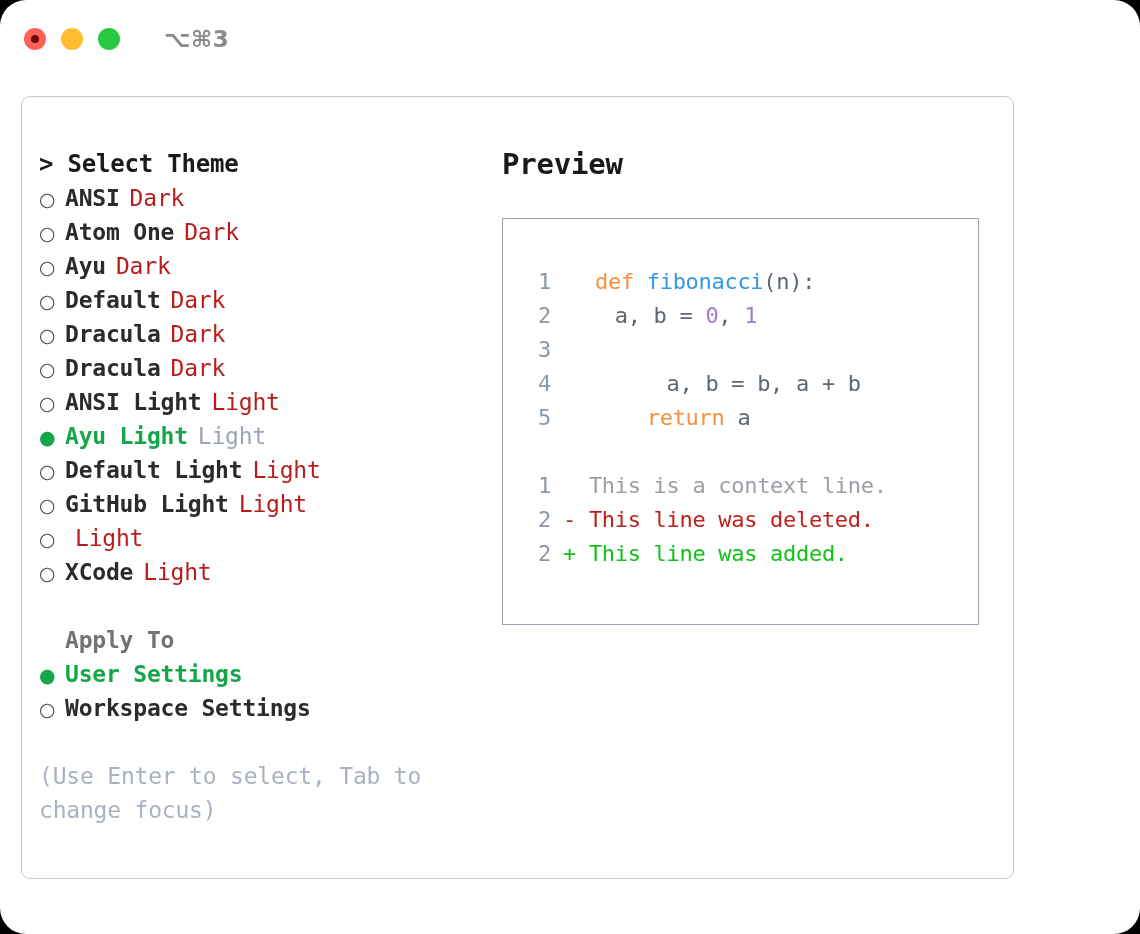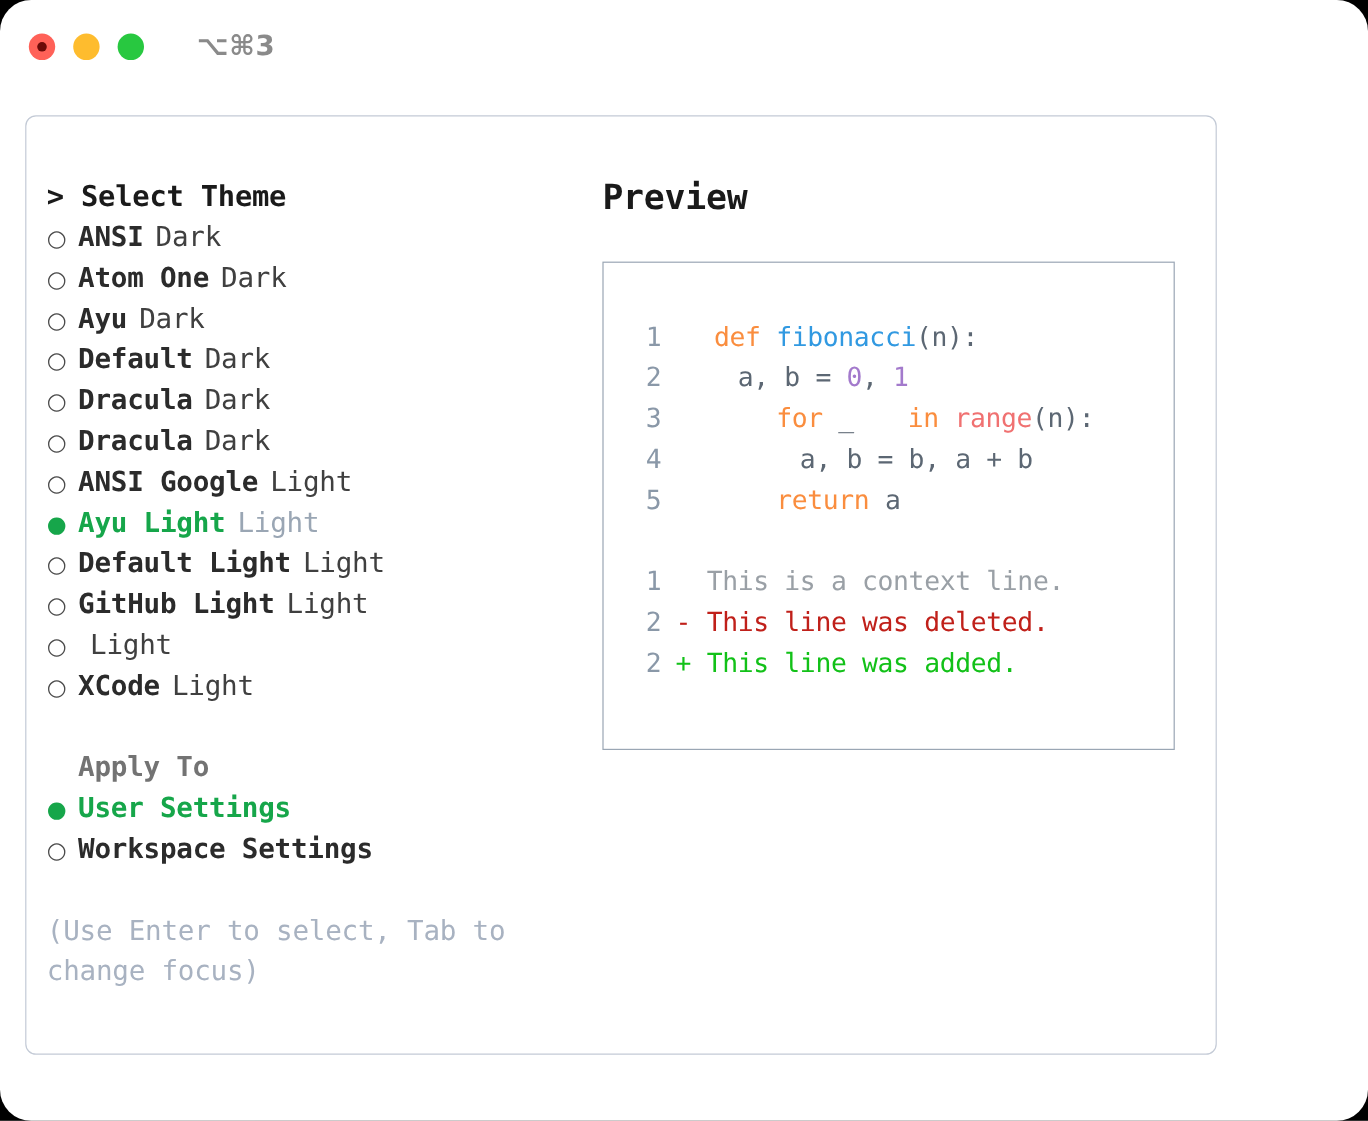--- a/index.html
+++ b/index.html
@@ -132,21 +132,21 @@
   }
   .marker.sel { color: #16a64a; }
 
   .row .name {
     font-weight: 700;
     color: #2b2b2b;
   }
   .row.selected .name { color: #16a64a; font-weight: 700; }
 
   .row .variant {
-    color: #404040;
+    color: #b91c1c;
     font-weight: 400;
     margin-left: 10px;
   }
   .row.selected .variant { color: #9aa6b4; }
 
   
   .section-gap { height: 34px; }
 
   .apply-title {
     font-size: 23px;
@@ -240,21 +240,21 @@
 
         <div class="list-header">&gt; Select Theme</div>
 
         <div id="theme-rows">
             <div class="row"><span class="marker">○</span><span class="name">ANSI</span><span class="variant">Dark</span></div>
             <div class="row"><span class="marker">○</span><span class="name">Atom One</span><span class="variant">Dark</span></div>
             <div class="row"><span class="marker">○</span><span class="name">Ayu</span><span class="variant">Dark</span></div>
             <div class="row"><span class="marker">○</span><span class="name">Default</span><span class="variant">Dark</span></div>
             <div class="row"><span class="marker">○</span><span class="name">Dracula</span><span class="variant">Dark</span></div>
             <div class="row"><span class="marker">○</span><span class="name">Dracula</span><span class="variant">Dark</span></div>
-            <div class="row"><span class="marker">○</span><span class="name">ANSI Google</span><span class="variant">Light</span></div>
+            <div class="row"><span class="marker">○</span><span class="name">ANSI Light</span><span class="variant">Light</span></div>
             <div class="row selected"><span class="marker sel">●</span><span class="name">Ayu Light</span><span class="variant">Light</span></div>
             <div class="row"><span class="marker">○</span><span class="name">Default Light</span><span class="variant">Light</span></div>
             <div class="row"><span class="marker">○</span><span class="name">GitHub Light</span><span class="variant">Light</span></div>
             <div class="row"><span class="marker">○</span><span class="variant">Light</span></div>
             <div class="row"><span class="marker">○</span><span class="name">XCode</span><span class="variant">Light</span></div>
           </div>
 
         <div class="section-gap"></div>
 
         <div class="apply-title">Apply To</div>
@@ -267,21 +267,21 @@
         <div class="hint">(Use Enter to select, Tab to change focus)</div>
       </div>
 
       <div class="right-pane">
         <div class="preview-title">Preview</div>
 
         <div class="preview-box">
           <div id="code-block">
               <div class="code-line"><span class="lineno">1</span><span><span class="t-kw">def </span><span class="t-fn">fibonacci</span><span class="t-punct">(n):</span></span></div>
               <div class="code-line"><span class="lineno">2</span><span><span class="t-plain">    a, b = </span><span class="t-num">0</span><span class="t-plain">, </span><span class="t-num">1</span></span></div>
-              <div class="code-line"><span class="lineno">3</span><span><span class="t-plain">    </span><span class="t-kw">for</span><span class="t-plain"> _ </span><span class="t-kw">in</span><span class="t-plain"> </span><span class="t-bi">range</span><span class="t-punct">(n):</span></span></div>
+              <div class="code-line"><span class="lineno">3</span></div>
               <div class="code-line"><span class="lineno">4</span><span><span class="t-plain">        a, b = b, a + b</span></span></div>
               <div class="code-line"><span class="lineno">5</span><span><span class="t-plain">    </span><span class="t-kw">return</span><span class="t-plain"> a</span></span></div>
             </div>
           <div class="blank-line"></div>
           <div id="diff-block">
               <div class="code-line"><span class="lineno">1</span><span class="d-ctx">  This is a context line.</span></div>
               <div class="code-line"><span class="lineno">2</span><span class="d-del">- This line was deleted.</span></div>
               <div class="code-line"><span class="lineno">2</span><span class="d-add">+ This line was added.</span></div>
             </div>
         </div>

